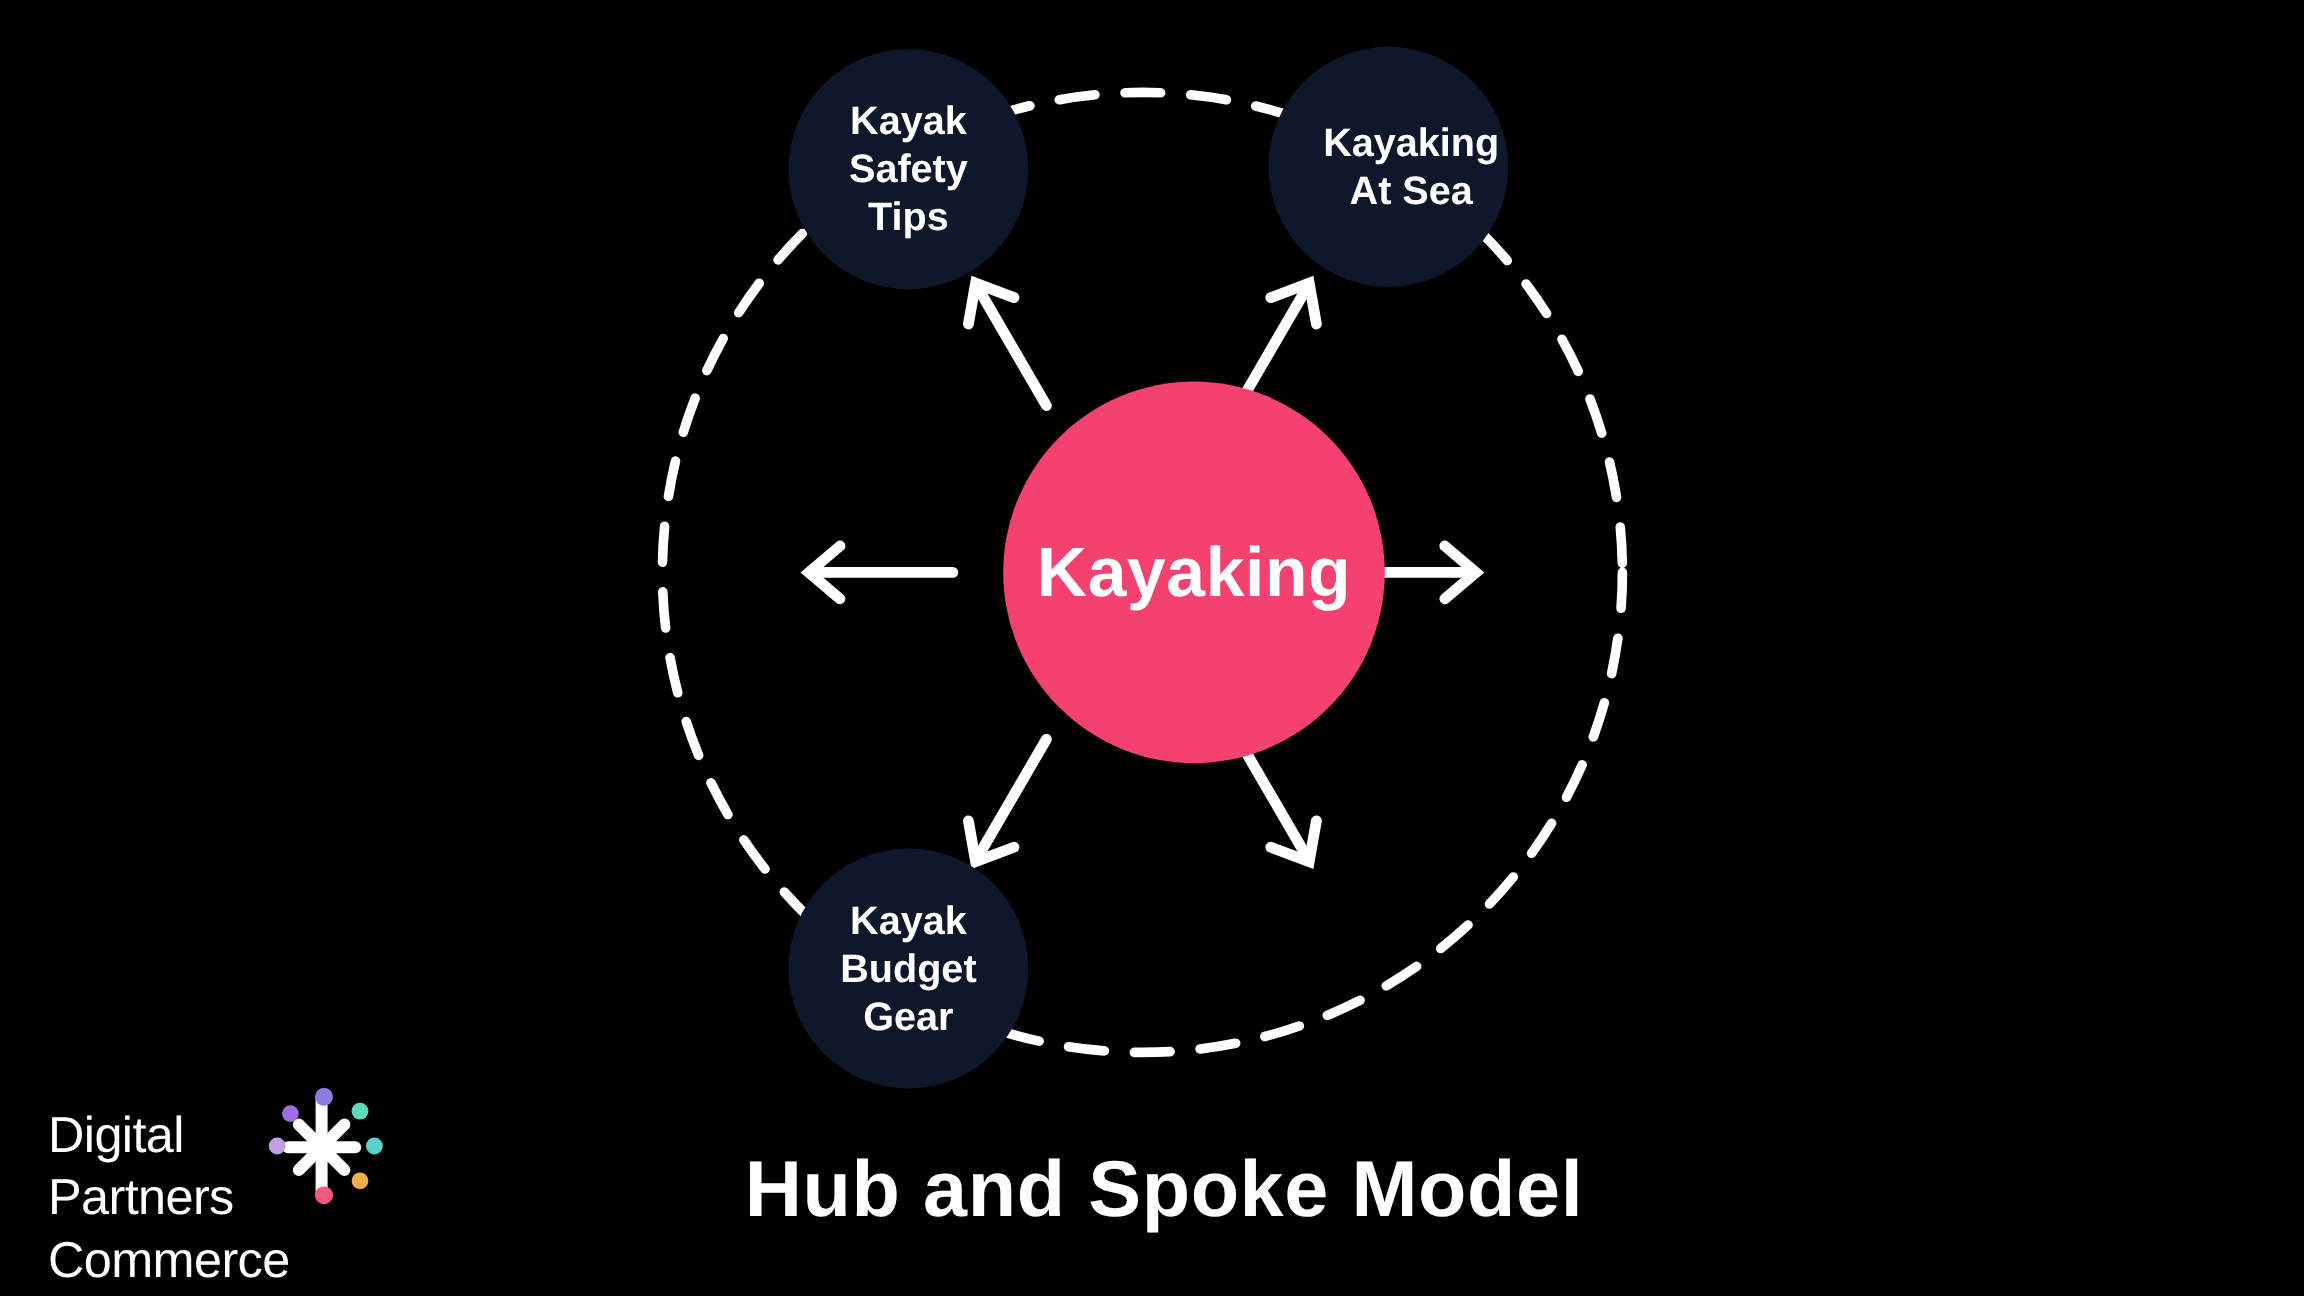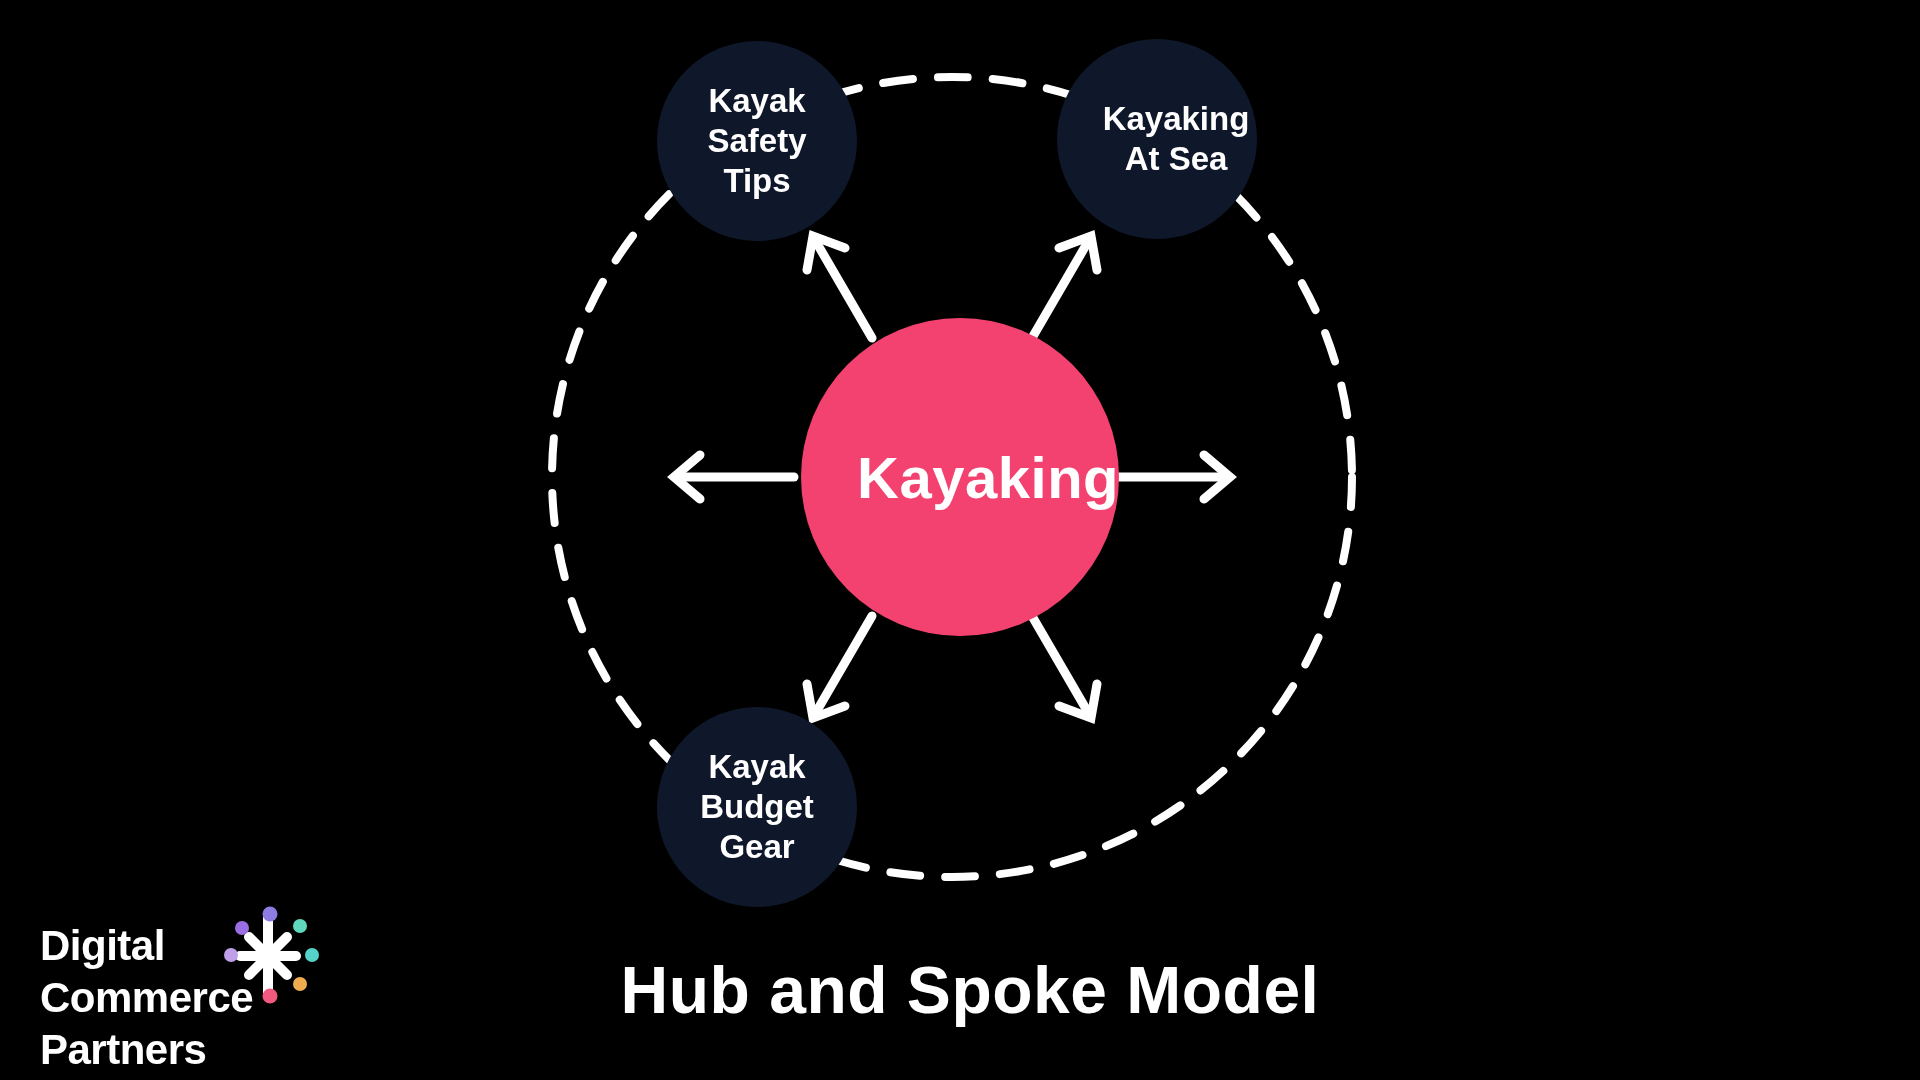--- a/index.html
+++ b/index.html
@@ -26,21 +26,21 @@
   }
 
   .title {
     position: absolute; z-index: 2; left: 10px; width: 1920px; top: 952px;
     text-align: center; color: #ffffff; font-weight: 700; font-size: 66px;
     letter-spacing: 0.5px;
   }
 
   .logo { position: absolute; z-index: 2; left: 40px; top: 920px; }
   .logo .logo-text {
-    color: #ffffff; font-weight: 700; font-size: 42px; line-height: 52px;
+    color: #ffffff; font-weight: 400; font-size: 42px; line-height: 52px;
     letter-spacing: -0.5px;
   }
   .logo .logo-text span { display: block; }
   .logo svg { position: absolute; left: 168px; top: -22px; }
 </style>
 </head>
 <body>
 
 <div class="stage">
 
@@ -74,21 +74,21 @@
         <polyline points="807,684 813,718 845,706"></polyline>
       </g>
 
       <g>
         <line x1="1032" y1="616" x2="1089" y2="714"></line>
         <polyline points="1097,684 1091,718 1059,706"></polyline>
       </g>
     </g>
   </svg>
 
-  <div class="node hub" style="left:801px; top:318px;justify-content:flex-end;">
+  <div class="node hub" style="left:836px; top:318px;">
     <span class="lbl">Kayaking</span>
   </div>
 
   <div class="node spoke" style="left:657px; top:41px;">
     <span class="lbl">Kayak Safety Tips</span>
   </div>
 
   <div class="node spoke" style="left:1057px; top:39px;justify-content:flex-end;">
     <span class="lbl">Kayaking At Sea</span>
   </div>
@@ -98,22 +98,22 @@
   <div class="node spoke" style="left:657px; top:707px;">
     <span class="lbl">Kayak Budget Gear</span>
   </div>
 
 
   <div class="title">Hub and Spoke Model</div>
 
   <div class="logo">
     <div class="logo-text">
       <span>Digital</span>
+      <span>Partners</span>
       <span>Commerce</span>
-      <span>Partners</span>
     </div>
     <svg width="120" height="120" viewBox="0 0 120 120">
       <g stroke="#ffffff" stroke-width="10" stroke-linecap="round">
         <line x1="60" y1="18" x2="60" y2="98"></line>
         <line x1="32" y1="58" x2="88" y2="58"></line>
         <line x1="41" y1="39" x2="79" y2="77"></line>
         <line x1="79" y1="39" x2="41" y2="77"></line>
       </g>
       <circle cx="62" cy="16" r="7.5" fill="#8F7CE3"></circle>
       <circle cx="34" cy="30" r="7" fill="#9C6EE3"></circle>

